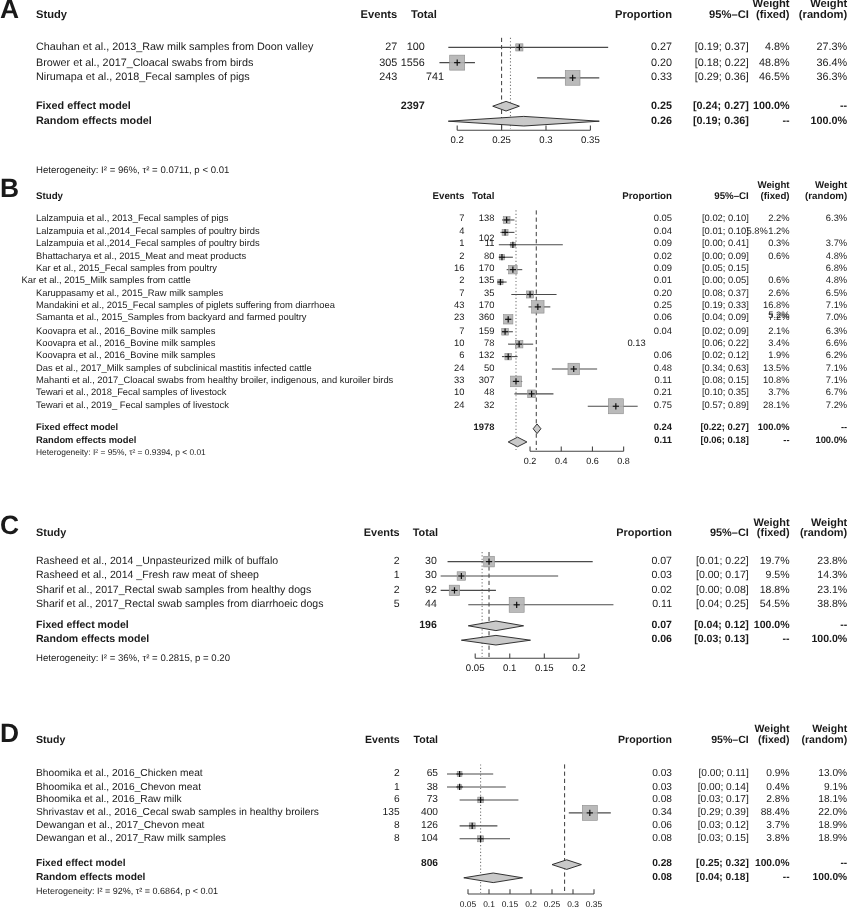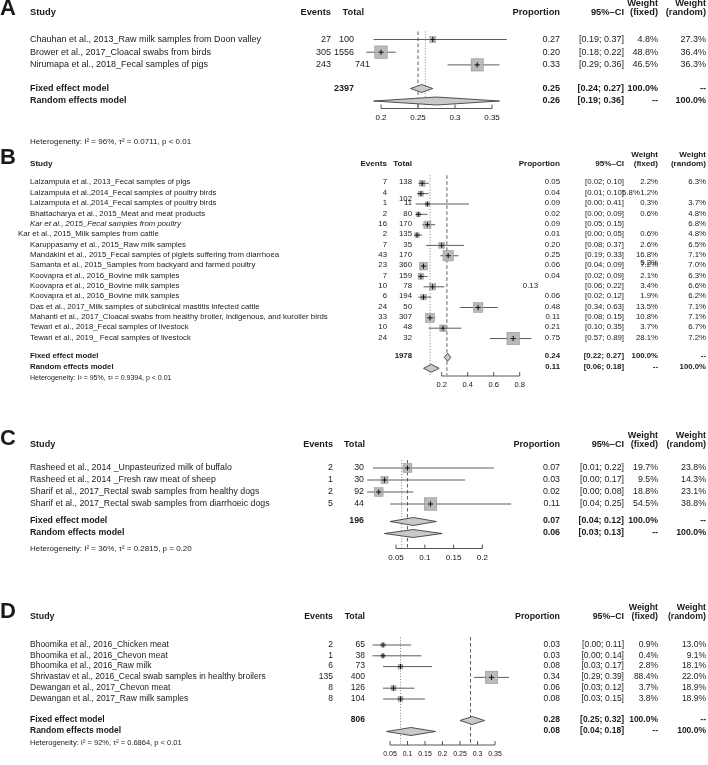--- a/index.html
+++ b/index.html
@@ -266,21 +266,21 @@
       <div class="t r" style="top: 199.164px; left: 474px; width: 150px; font-size: 7.8px;">[0.00; 0.41]</div>
       <div class="t r" style="top: 199.164px; left: 508px; width: 150px; font-size: 7.8px;">0.3%</div>
       <div class="t r" style="top: 199.164px; left: 556px; width: 150px; font-size: 7.8px;">3.7%</div>
       <div class="t" style="top: 209.514px; left: 30px; font-size: 7.8px;">Bhattacharya et al., 2015_Meat and meat products</div>
       <div class="t r" style="top: 209.514px; left: 237px; width: 150px; font-size: 7.8px;">2</div>
       <div class="t r" style="top: 209.514px; left: 262px; width: 150px; font-size: 7.8px;">80</div>
       <div class="t r" style="top: 209.514px; left: 410px; width: 150px; font-size: 7.8px;">0.02</div>
       <div class="t r" style="top: 209.514px; left: 474px; width: 150px; font-size: 7.8px;">[0.00; 0.09]</div>
       <div class="t r" style="top: 209.514px; left: 508px; width: 150px; font-size: 7.8px;">0.6%</div>
       <div class="t r" style="top: 209.514px; left: 556px; width: 150px; font-size: 7.8px;">4.8%</div>
-      <div class="t" style="top: 219.864px; left: 30px; font-size: 7.8px; font-style: italic;">Kar et al., 2015_Fecal samples from poultry</div>
+      <div class="t" style="top: 219.864px; left: 30px; font-size: 7.8px;">Kar et al., 2015_Fecal samples from poultry</div>
       <div class="t r" style="top: 219.864px; left: 237px; width: 150px; font-size: 7.8px;">16</div>
       <div class="t r" style="top: 219.864px; left: 262px; width: 150px; font-size: 7.8px;">170</div>
       <div class="t r" style="top: 219.864px; left: 410px; width: 150px; font-size: 7.8px;">0.09</div>
       <div class="t r" style="top: 219.864px; left: 474px; width: 150px; font-size: 7.8px;">[0.05; 0.15]</div>
       <div class="t r" style="top: 227px; left: 508px; width: 150px; font-size: 7.8px; margin-top: 32px;">5.2%</div>
       <div class="t r" style="top: 219.864px; left: 556px; width: 150px; font-size: 7.8px;">6.8%</div>
       <div class="t" style="top: 230.214px; left: 18px; font-size: 7.8px;">Kar et al., 2015_Milk samples from cattle</div>
       <div class="t r" style="top: 230.214px; left: 237px; width: 150px; font-size: 7.8px;">2</div>
       <div class="t r" style="top: 230.214px; left: 262px; width: 150px; font-size: 7.8px;">135</div>
       <div class="t r" style="top: 230.214px; left: 410px; width: 150px; font-size: 7.8px;">0.01</div>
@@ -317,21 +317,21 @@
       <div class="t r" style="top: 271.614px; left: 556px; width: 150px; font-size: 7.8px;">6.3%</div>
       <div class="t" style="top: 281.964px; left: 30px; font-size: 7.8px;">Koovapra et al., 2016_Bovine milk samples</div>
       <div class="t r" style="top: 281.964px; left: 237px; width: 150px; font-size: 7.8px;">10</div>
       <div class="t r" style="top: 281.964px; left: 262px; width: 150px; font-size: 7.8px;">78</div>
       <div class="t r" style="top: 281.964px; left: 410px; width: 128px; font-size: 7.8px;">0.13</div>
       <div class="t r" style="top: 281.964px; left: 474px; width: 150px; font-size: 7.8px;">[0.06; 0.22]</div>
       <div class="t r" style="top: 281.964px; left: 508px; width: 150px; font-size: 7.8px;">3.4%</div>
       <div class="t r" style="top: 281.964px; left: 556px; width: 150px; font-size: 7.8px;">6.6%</div>
       <div class="t" style="top: 292.314px; left: 30px; font-size: 7.8px;">Koovapra et al., 2016_Bovine milk samples</div>
       <div class="t r" style="top: 292.314px; left: 237px; width: 150px; font-size: 7.8px;">6</div>
-      <div class="t r" style="top: 292.314px; left: 262px; width: 150px; font-size: 7.8px;">194</div>
+      <div class="t r" style="top: 292.314px; left: 262px; width: 150px; font-size: 7.8px;">132</div>
       <div class="t r" style="top: 292.314px; left: 410px; width: 150px; font-size: 7.8px;">0.06</div>
       <div class="t r" style="top: 292.314px; left: 474px; width: 150px; font-size: 7.8px;">[0.02; 0.12]</div>
       <div class="t r" style="top: 292.314px; left: 508px; width: 150px; font-size: 7.8px;">1.9%</div>
       <div class="t r" style="top: 292.314px; left: 556px; width: 150px; font-size: 7.8px;">6.2%</div>
       <div class="t" style="top: 302.664px; left: 30px; font-size: 7.8px;">Das et al., 2017_Milk samples of subclinical mastitis infected cattle</div>
       <div class="t r" style="top: 302.664px; left: 237px; width: 150px; font-size: 7.8px;">24</div>
       <div class="t r" style="top: 302.664px; left: 262px; width: 150px; font-size: 7.8px;">50</div>
       <div class="t r" style="top: 302.664px; left: 410px; width: 150px; font-size: 7.8px;">0.48</div>
       <div class="t r" style="top: 302.664px; left: 474px; width: 150px; font-size: 7.8px;">[0.34; 0.63]</div>
       <div class="t r" style="top: 302.664px; left: 508px; width: 150px; font-size: 7.8px;">13.5%</div>

